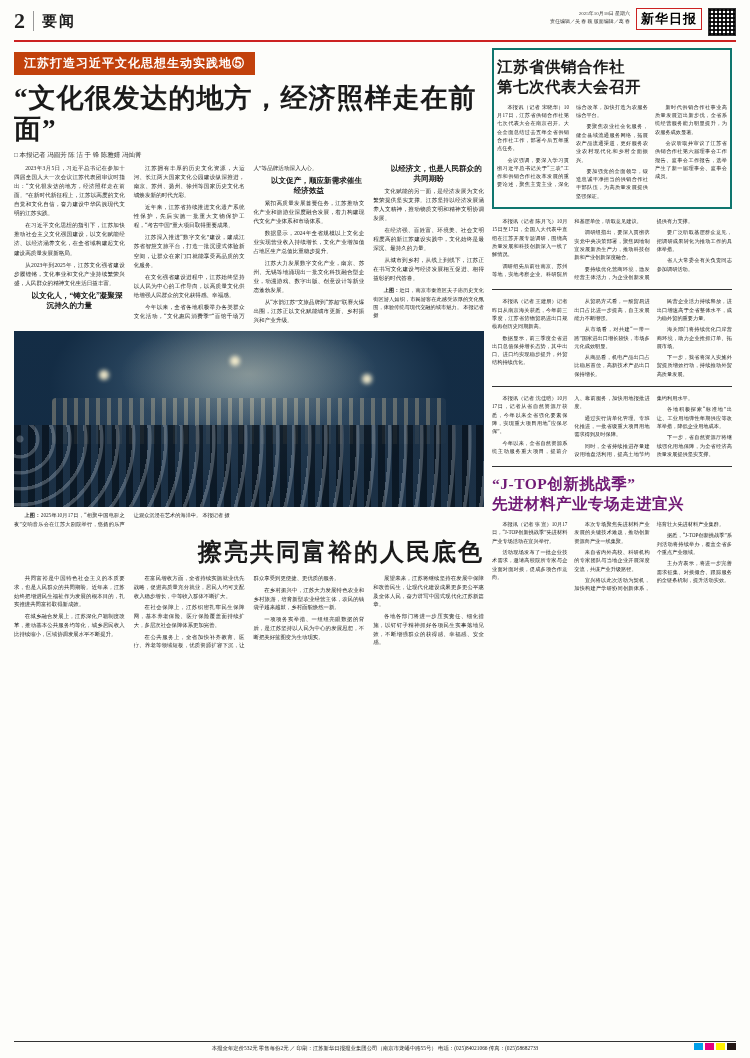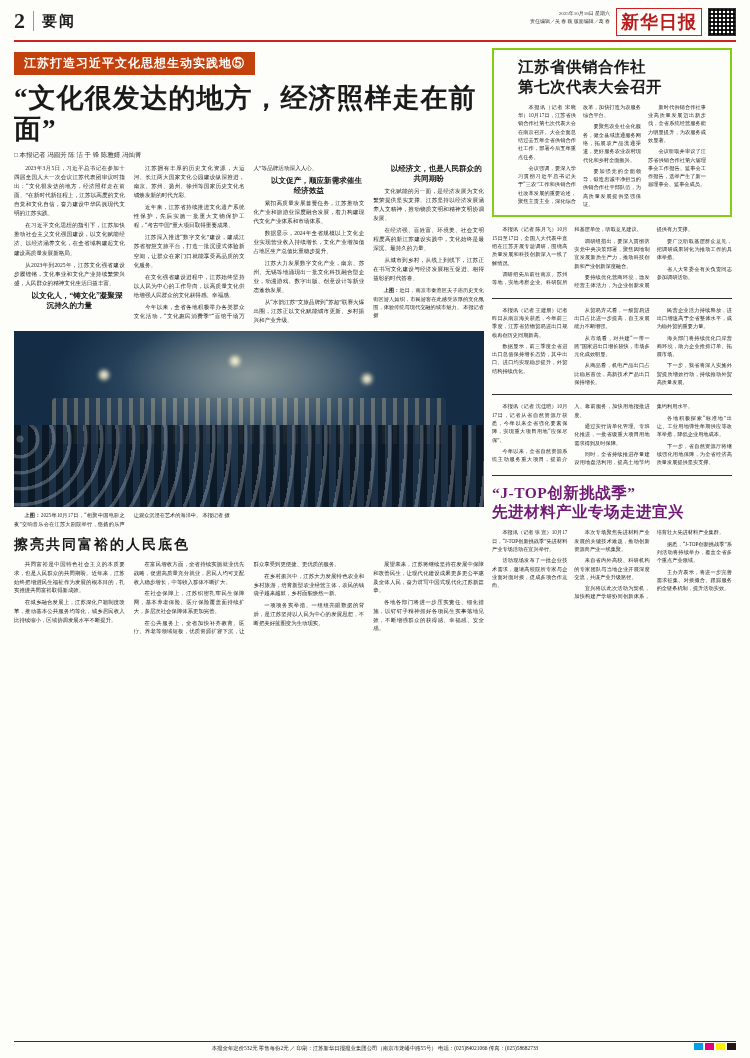--- a/index.html
+++ b/index.html
@@ -14,21 +14,21 @@
   .page{width:750px;height:1058px;position:relative;box-sizing:border-box;padding:8px 14px 0 14px;}
 
   
   .masthead{display:flex;align-items:flex-start;justify-content:space-between;border-bottom:2px solid #c22;padding-bottom:4px;}
   .mh-left{display:flex;align-items:center;gap:8px;}
   .page-num{font-size:22px;font-weight:bold;color:#222;font-family:"Liberation Serif",serif;}
   .mh-sep{width:1px;height:20px;background:#999;}
   .section-name{font-size:15px;font-weight:bold;letter-spacing:2px;}
   .mh-right{display:flex;align-items:flex-start;gap:6px;}
   .mh-meta{font-size:5px;line-height:1.5;text-align:right;color:#333;padding-top:2px;}
-  .mh-logo{font-size:18px;font-weight:bold;color:#b91c1c;border:1px solid #c22;padding:1px 4px;font-family:"Liberation Serif",serif;letter-spacing:1px;}
+  .mh-logo{font-size:13px;font-weight:bold;color:#000000;border:1px solid #c22;padding:1px 4px;font-family:"Liberation Serif",serif;letter-spacing:1px;}
   .qr{width:26px;height:26px;background:
      repeating-linear-gradient(0deg,#222 0 2px,#fff 2px 4px),
      repeating-linear-gradient(90deg,#222 0 2px,transparent 2px 4px);
      background-blend-mode:multiply;border:1px solid #333;}
 
   
   .body-wrap{display:flex;gap:8px;margin-top:6px;}
   .left-col{width:470px;}
   .right-col{width:240px;}
 
@@ -57,27 +57,27 @@
      background:radial-gradient(ellipse at center, rgba(255,240,200,.35), rgba(255,240,200,0) 70%);}
   .crowd{position:absolute;left:0;right:0;bottom:0;height:82px;
      background:repeating-linear-gradient(90deg, rgba(10,20,30,.85) 0 7px, rgba(30,50,70,.85) 7px 14px);
      opacity:.95;}
   .crowd:after{content:"";position:absolute;inset:0;
      background:repeating-radial-gradient(circle at 6px 14px, rgba(200,210,220,.30) 0 3px, rgba(0,0,0,0) 4px 16px);}
   .orch{position:absolute;left:8%;right:8%;top:38%;height:46px;
      background:repeating-linear-gradient(90deg, rgba(220,200,160,.35) 0 4px, rgba(60,80,100,.25) 4px 11px);border-radius:4px;}
   .spot{position:absolute;width:10px;height:10px;border-radius:50%;background:rgba(255,245,210,.9);filter:blur(2px);}
 
-  .photo-title{text-align:left;font-size:14px;font-weight:bold;letter-spacing:2px;margin:8px 0 6px 0;}
+  .photo-title{text-align:right;font-size:24px;font-weight:bold;letter-spacing:2px;margin:8px 0 6px 0;}
 
   .cols4b{column-count:4;column-gap:9px;font-size:5.4px;line-height:1.62;text-align:justify;color:#222;}
   .cols4b p{margin:0 0 3px 0;text-indent:2em;}
 
   
-  .boxed{border:2px solid #84cc16;padding:7px 24px;margin-bottom:8px;}
+  .boxed{border:2px solid #0f766e;padding:7px 3px;margin-bottom:8px;}
   .r-head{font-size:15.5px;font-weight:bold;line-height:1.28;letter-spacing:.5px;margin-bottom:6px;}
   .r-head.red{color:#701a75;}
   .r-cols{column-count:3;column-gap:7px;font-size:5.2px;line-height:1.6;text-align:justify;color:#222;}
   .r-cols p{margin:0 0 3px 0;text-indent:2em;}
   .rule{border-top:1px solid #333;margin:7px 0;}
   .block{margin-bottom:8px;}
 
   
   .footer{position:absolute;left:14px;right:14px;bottom:6px;border-top:1px solid #333;padding-top:3px;
      display:flex;align-items:center;justify-content:center;gap:10px;font-size:5.4px;color:#222;}

